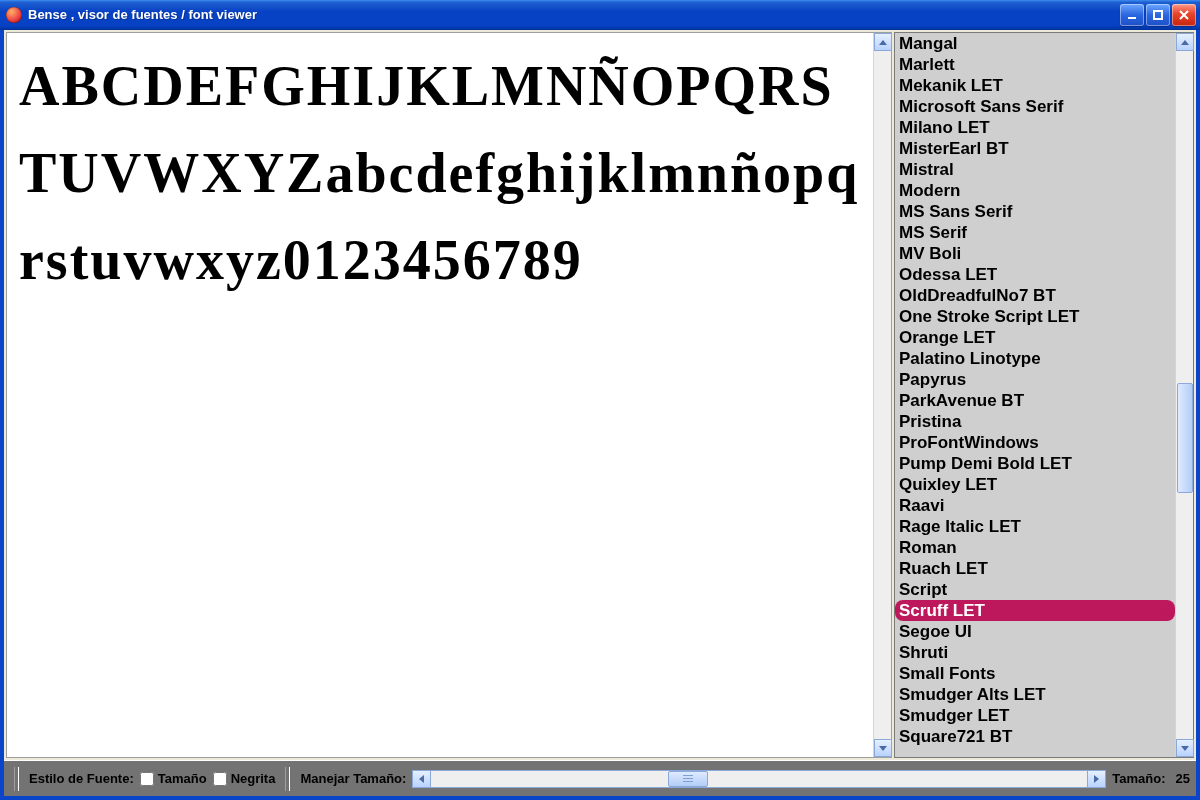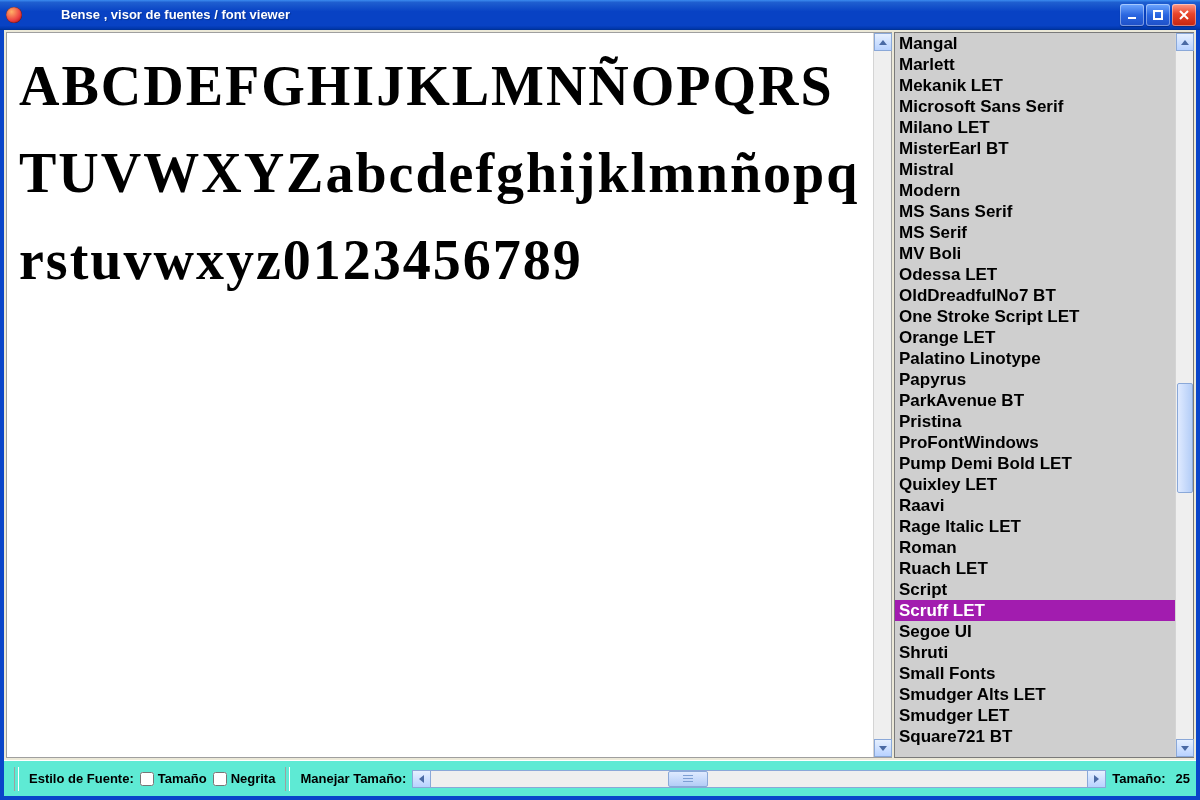--- a/index.html
+++ b/index.html
@@ -17,21 +17,21 @@
     font-weight: bold;
     font-size: 13px;
     border-bottom: 1px solid #003399;
   }
   .titlebar .app-icon {
     width: 16px; height: 16px; border-radius: 50%;
     background: radial-gradient(circle at 35% 30%, #ffb066 0%, #e44 55%, #900 100%);
     margin-right: 6px; flex: 0 0 auto;
     box-shadow: 0 0 1px #000 inset;
   }
-  .titlebar .title-text { flex: 1 1 auto; text-shadow: 1px 1px 1px rgba(0,0,0,.25); white-space: nowrap; margin-left: 33px; }
+  .titlebar .title-text { flex: 1 1 auto; text-shadow: 1px 1px 1px rgba(0,0,0,.25); white-space: nowrap; }
   .win-btns { display: flex; gap: 2px; }
   .win-btn {
     width: 24px; height: 22px; border-radius: 3px;
     display: flex; align-items: center; justify-content: center;
     font-family: "Arial", sans-serif;
     box-shadow: 0 0 0 1px rgba(255,255,255,.4) inset, 0 1px 1px rgba(0,0,0,.3);
   }
   .win-btn.blue { background: linear-gradient(to bottom,#6fa8ff 0%, #2a66e0 50%, #1d4fc7 100%); }
   .win-btn.red  { background: linear-gradient(to bottom,#ff9a8a 0%, #e7442a 45%, #c42410 100%); }
   .win-btn svg { width: 12px; height: 12px; }
@@ -114,41 +114,42 @@
     font-family: Arial, sans-serif;
     color: #000;
   }
   .fontlist .item {
     padding: 0 4px;
     line-height: 21px;
     white-space: nowrap;
     cursor: default;
   }
   .fontlist .item.selected {
-    background: #a21caf;
+    background: #be185d;
     color: #fff;
+    border-radius: 8px;
   }
   .list-scroll {
     width: 18px; flex: 0 0 18px;
     background: #efefef;
     border-left: 1px solid #d4d4d4;
     position: relative;
   }
   .list-thumb {
     position: absolute; left: 1px; width: 16px;
     background: linear-gradient(to right,#dfeaff,#b3cdf7);
     border: 1px solid #8aa8d8;
     border-radius: 2px;
   }
 
   
   .statusbar {
     height: 36px;
     flex: 0 0 36px;
-    background: #5eead4;
+    background: #737373;
     border-top: 1px solid #fff;
     display: flex; align-items: center;
     padding: 0 6px;
     font-size: 13px;
     gap: 6px;
   }
   .sep {
     width: 5px; height: 24px;
     border-left: 1px solid #9f9f9f;
     border-right: 1px solid #fff;

